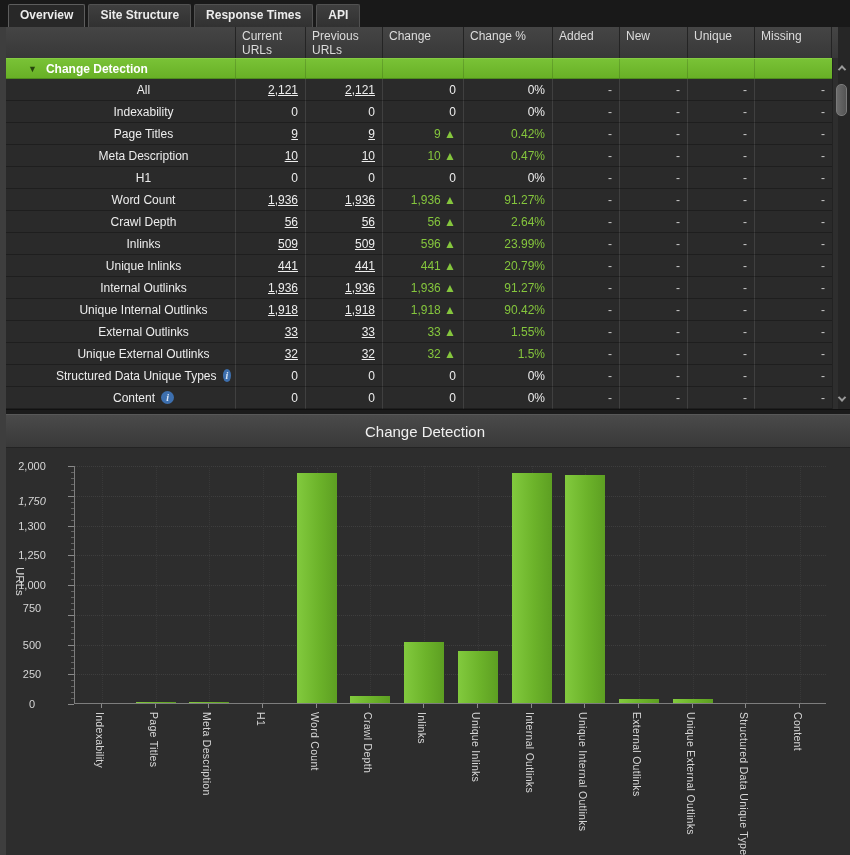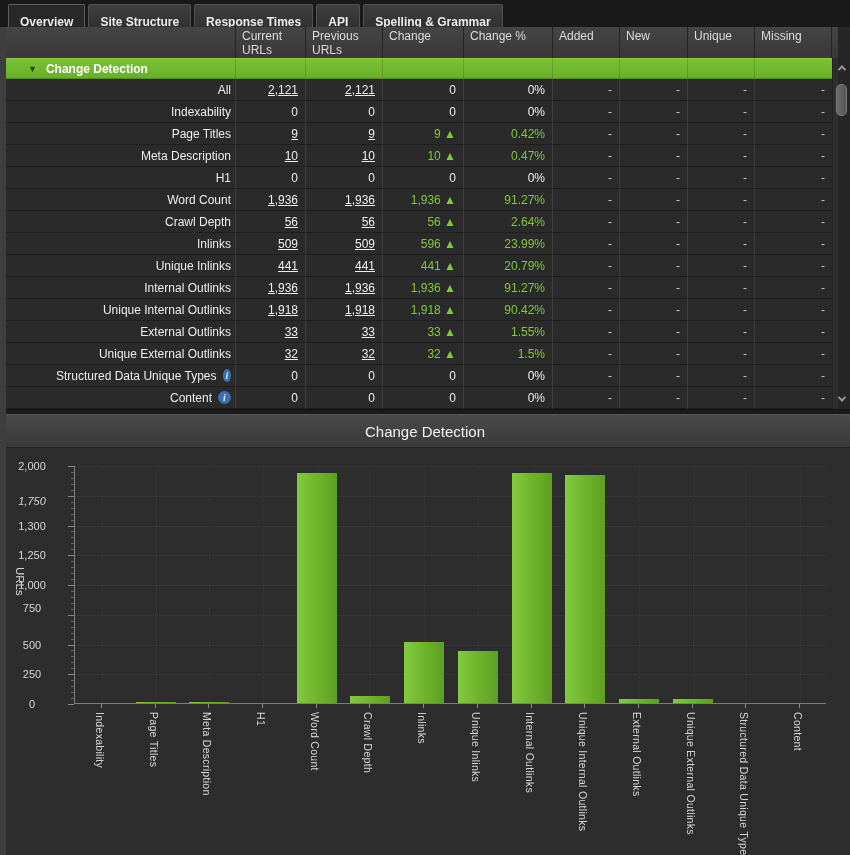--- a/index.html
+++ b/index.html
@@ -3,21 +3,21 @@
 <meta charset="utf-8">
 <style>
   * { margin:0; padding:0; box-sizing:border-box; }
   html,body { width:850px; height:855px; overflow:hidden; background:#262626;
     font-family:"Liberation Sans", sans-serif; }
 
   
   .tabbar { height:27px; background:#191919; padding:4px 0 0 8px; display:flex; gap:3px; }
   .tab { background:linear-gradient(#3f3f3f,#313131); border:1px solid #515151; border-bottom:none;
     border-radius:2px 2px 0 0; color:#ececec; font-size:12px; font-weight:bold;
-    padding:10px 11px 4px; cursor:default; white-space:nowrap; }
+    padding:3px 11px 4px; cursor:default; white-space:nowrap; }
   .tab.active { background:#282828; border-color:#5d5d5d; }
 
   .main { position:relative; height:828px; }
   .left-strip { position:absolute; left:0; top:0; width:6px; height:828px; background:#3e3e3e; z-index:5; }
 
   
   .table-panel { margin-left:6px; width:832px; background:#2a2a2a; }
   .thead { display:grid; grid-template-columns:230px 70px 77px 81px 89px 67px 68px 67px 77px 18px;
     height:31px; background:linear-gradient(#454545,#383838); }
   .thead .hc { border-right:1px solid #242424; color:#dcdcdc; font-size:12px;
@@ -34,21 +34,21 @@
   .collapse-tri { color:rgba(20,40,5,0.8); font-size:9px; }
 
   .rows-wrap { display:flex; }
   .rows { width:826px; }
   .trow { display:grid; grid-template-columns:230px 70px 77px 81px 89px 67px 68px 67px 77px;
     height:22px; background:#2a2a2a; font-size:12px; color:#ededed; }
   .trow .c { border-right:1px solid #404040; border-bottom:1px solid #1e1e1e;
     display:flex; align-items:center; justify-content:flex-end; padding-right:7px;
     white-space:nowrap; overflow:hidden; }
   .trow .c:last-child { border-right:none; }
-  .trow .name { justify-content:flex-end; padding-left:50px; padding-right:4px; gap:6px; }
+  .trow .name { justify-content:center; padding-left:50px; padding-right:4px; gap:6px; }
   .u { text-decoration:underline; }
   .pos { color:#85c63d; }
   .dash { color:#c8c8c8; }
   .info-ic { display:inline-flex; align-items:center; justify-content:center;
     width:13px; height:13px; border-radius:50%; background:#3d6fae; color:#d9e6f7;
     font-size:10px; font-weight:bold; font-family:"Liberation Serif", serif; font-style:italic; }
 
   
   .vscroll { width:18px; height:351px; background:#2e2e2e; border-left:1px solid #222;
     position:relative; }
@@ -85,21 +85,20 @@
     font-size:11.5px; color:#d6d6d6; }
 </style>
 </head>
 <body>
 
 <div class="tabbar">
   <div class="tab active">Overview</div>
   <div class="tab">Site Structure</div>
   <div class="tab">Response Times</div>
   <div class="tab">API</div>
-  <div class="tab">Spelling &amp; Grammar</div>
 </div>
 
 <div class="main">
   <div class="left-strip"></div>
 
   <div class="table-panel">
     <div class="thead">
       <div class="hc"></div>
       <div class="hc">Current URLs</div>
       <div class="hc">Previous URLs</div>

